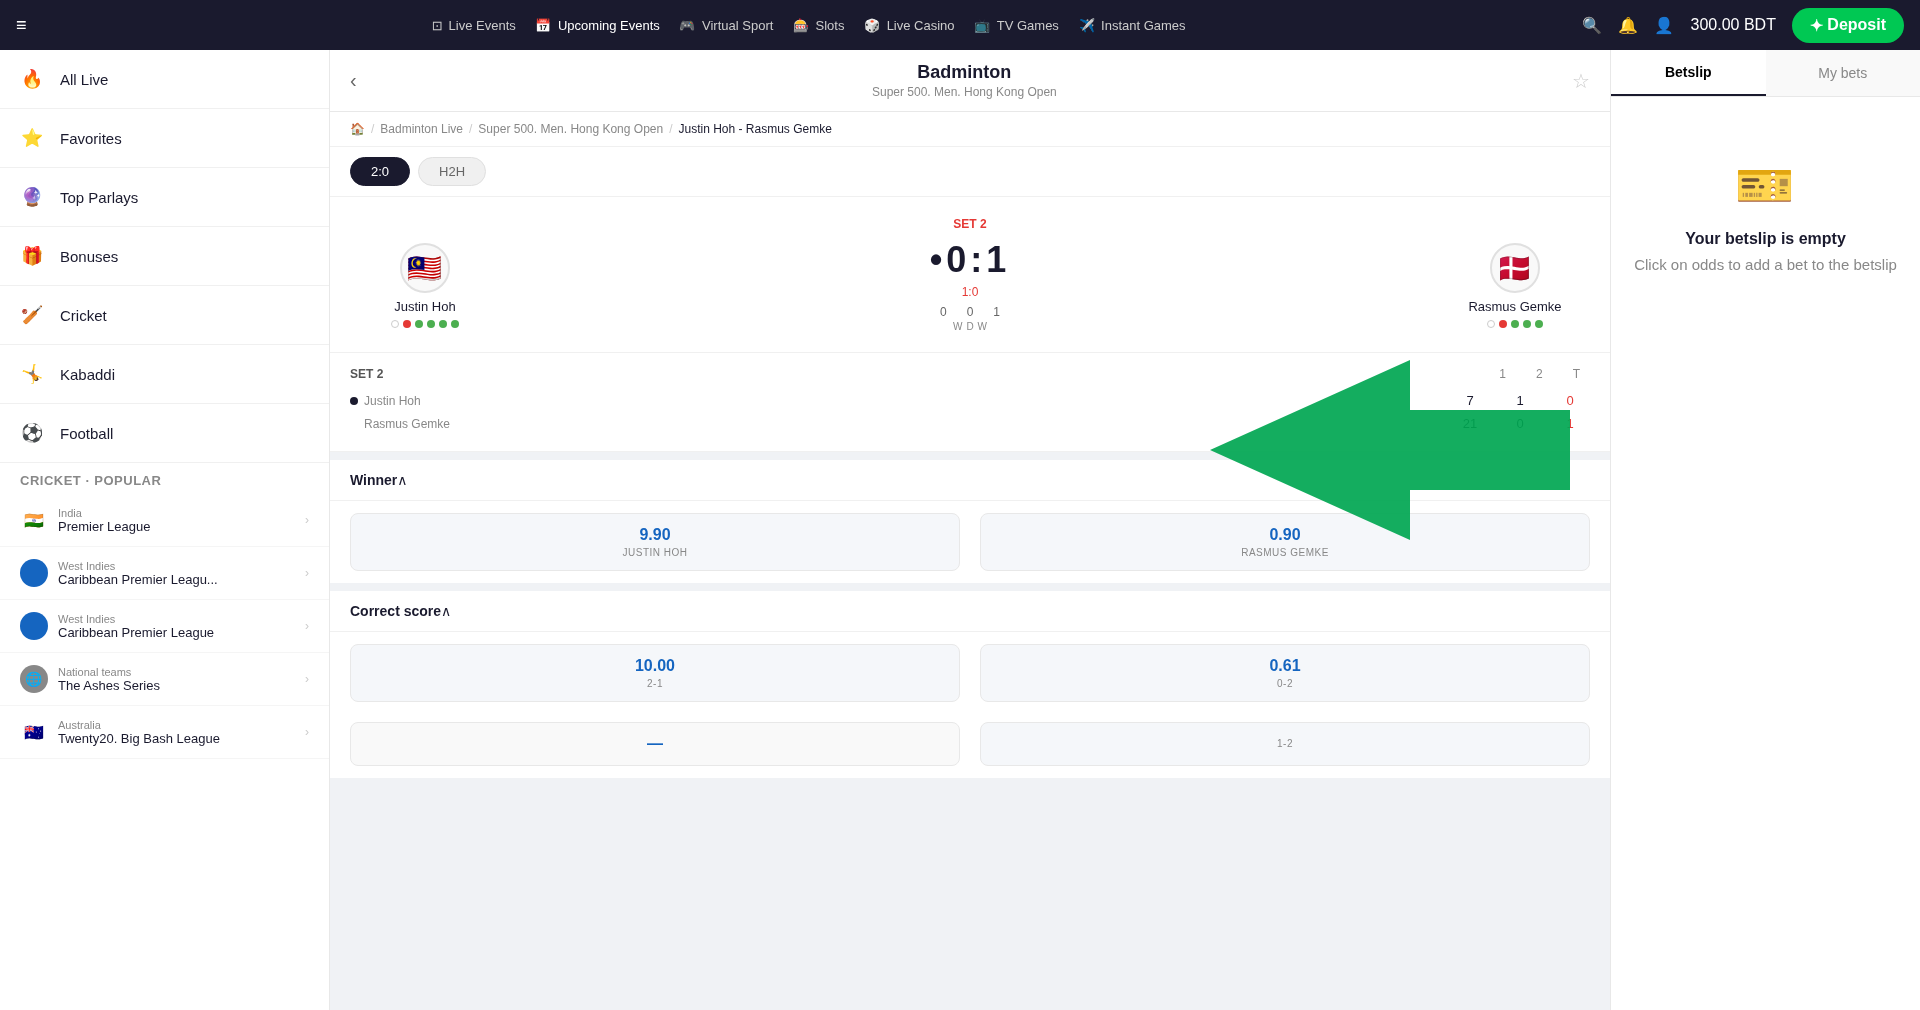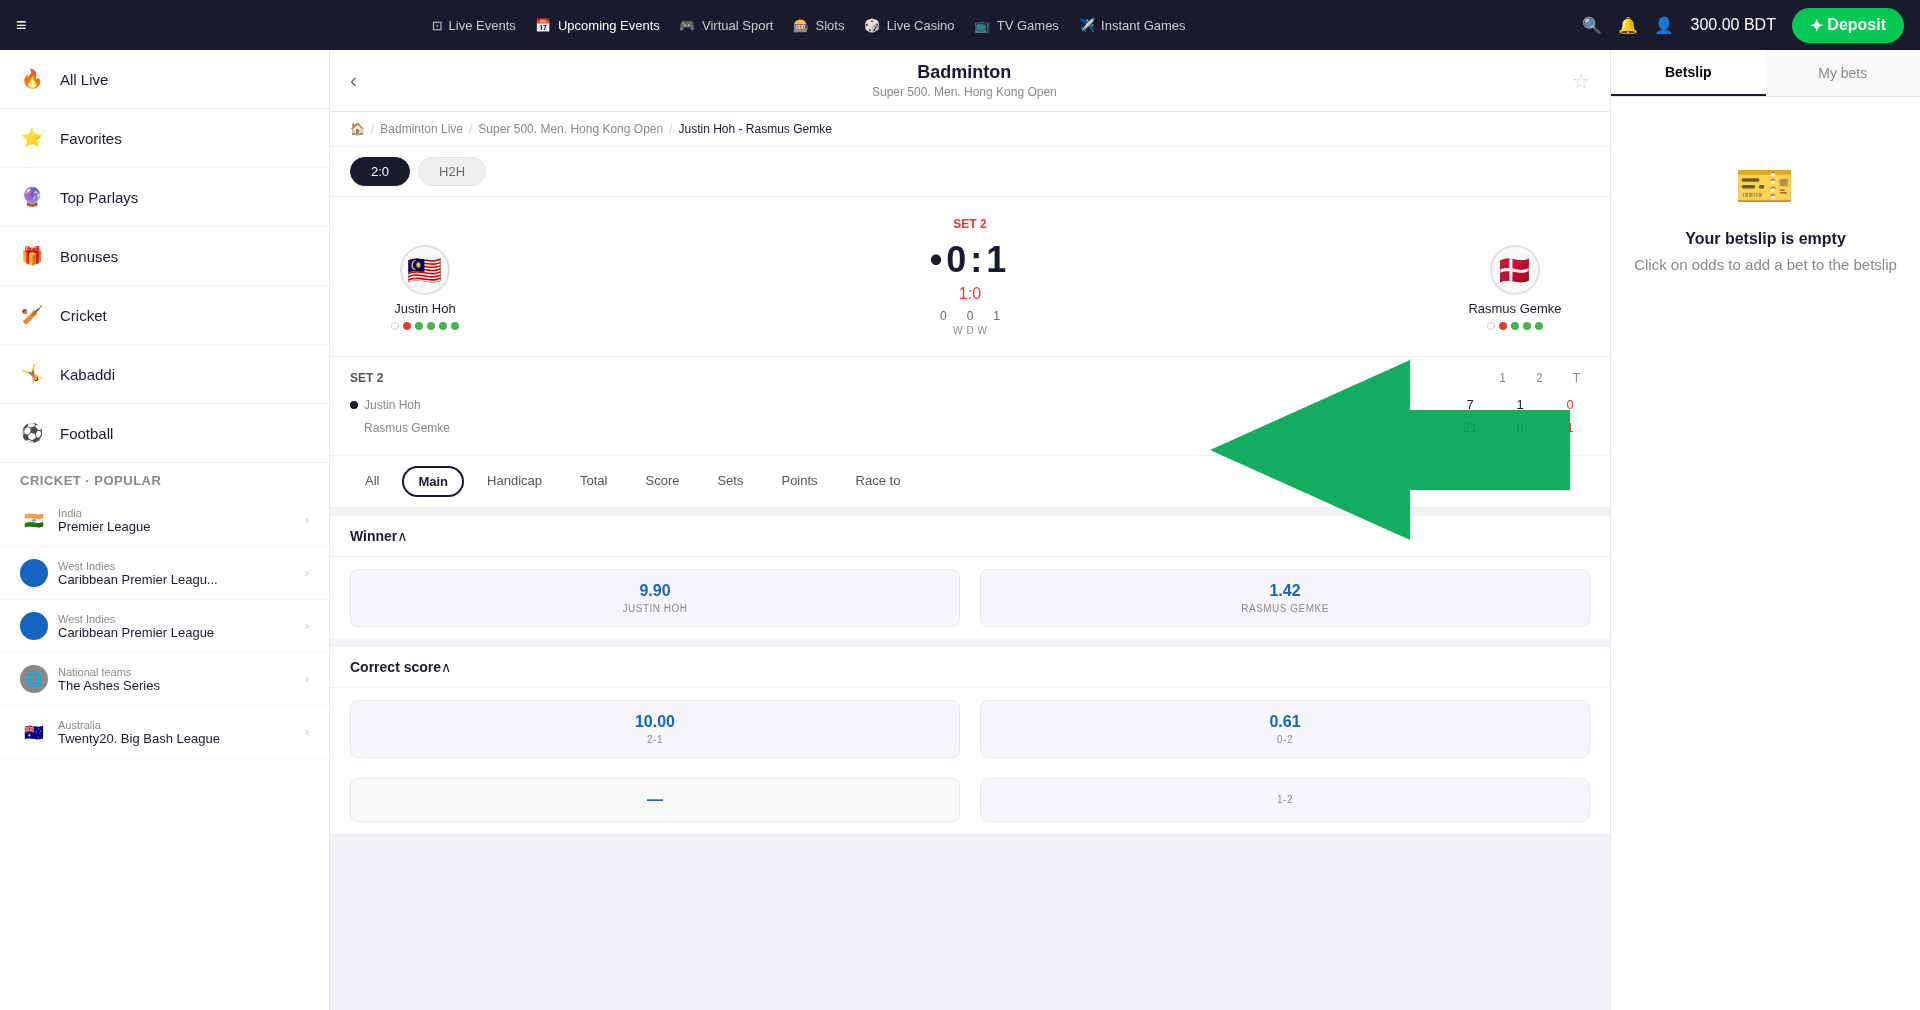--- a/index.html
+++ b/index.html
@@ -65,21 +65,21 @@
     .player-flag { width: 50px; height: 50px; border-radius: 50%; display: flex; align-items: center; justify-content: center; font-size: 28px; border: 2px solid #e0e0e0; background: #f9f9f9; }
     .player-name { font-size: 13px; font-weight: 500; text-align: center; }
     .score-dots { display: flex; gap: 4px; }
     .dot { width: 8px; height: 8px; border-radius: 50%; }
     .dot-red { background: #e53935; }
     .dot-green { background: #4caf50; }
     .dot-outline { background: transparent; border: 1px solid #ccc; }
 
     .score-center { text-align: center; }
     .score-main { font-size: 36px; font-weight: 700; letter-spacing: 4px; }
-    .score-sub { font-size: 16px; color: #e53935; margin-top: 4px; }
+    .score-sub { font-size: 12px; color: #e53935; margin-top: 4px; }
     .score-sets { display: flex; gap: 20px; justify-content: center; margin-top: 6px; color: #666; font-size: 12px; }
     .score-wdw { display: flex; gap: 4px; color: #888; font-size: 10px; margin-top: 2px; justify-content: center; }
 
     
     .set-table { background: #fff; margin: 0; padding: 10px 20px 16px; border-bottom: 1px solid #f0f0f0; }
     .set-table-row { display: flex; align-items: center; padding: 4px 0; font-size: 13px; }
     .set-player { flex: 1; color: #888; font-size: 12px; }
     .set-scores { display: flex; gap: 30px; margin-left: auto; padding-right: 10px; }
     .set-score-val { font-size: 13px; color: #1a1a2e; min-width: 20px; text-align: center; }
     .set-score-red { color: #e53935; }
@@ -336,43 +336,33 @@
         <span style="width:14px; display:inline-block;"></span>
         <span class="set-player">Rasmus Gemke</span>
         <div class="set-scores">
           <span class="set-score-val">21</span>
           <span class="set-score-val">0</span>
           <span class="set-score-val set-score-red">1</span>
         </div>
       </div>
     </div>
 
-    <div class="betting-tabs">
-      <div class="betting-tab inactive">All</div>
-      <div class="betting-tab active">Main</div>
-      <div class="betting-tab inactive">Handicap</div>
-      <div class="betting-tab inactive">Total</div>
-      <div class="betting-tab inactive">Score</div>
-      <div class="betting-tab inactive">Sets</div>
-      <div class="betting-tab inactive">Points</div>
-      <div class="betting-tab inactive">Race to</div>
-    </div>
 
     <div class="odds-section">
       <div class="odds-section-header">
         <span class="odds-section-title">Winner</span>
         <span>∧</span>
       </div>
       <div class="odds-grid">
         <div class="odds-btn">
           <div class="odds-value">9.90</div>
           <div class="odds-label">JUSTIN HOH</div>
         </div>
         <div class="odds-btn">
-          <div class="odds-value">1.42</div>
+          <div class="odds-value">0.90</div>
           <div class="odds-label">RASMUS GEMKE</div>
         </div>
       </div>
     </div>
 
     <div class="odds-section">
       <div class="odds-section-header">
         <span class="odds-section-title">Correct score</span>
         <span>∧</span>
       </div>

